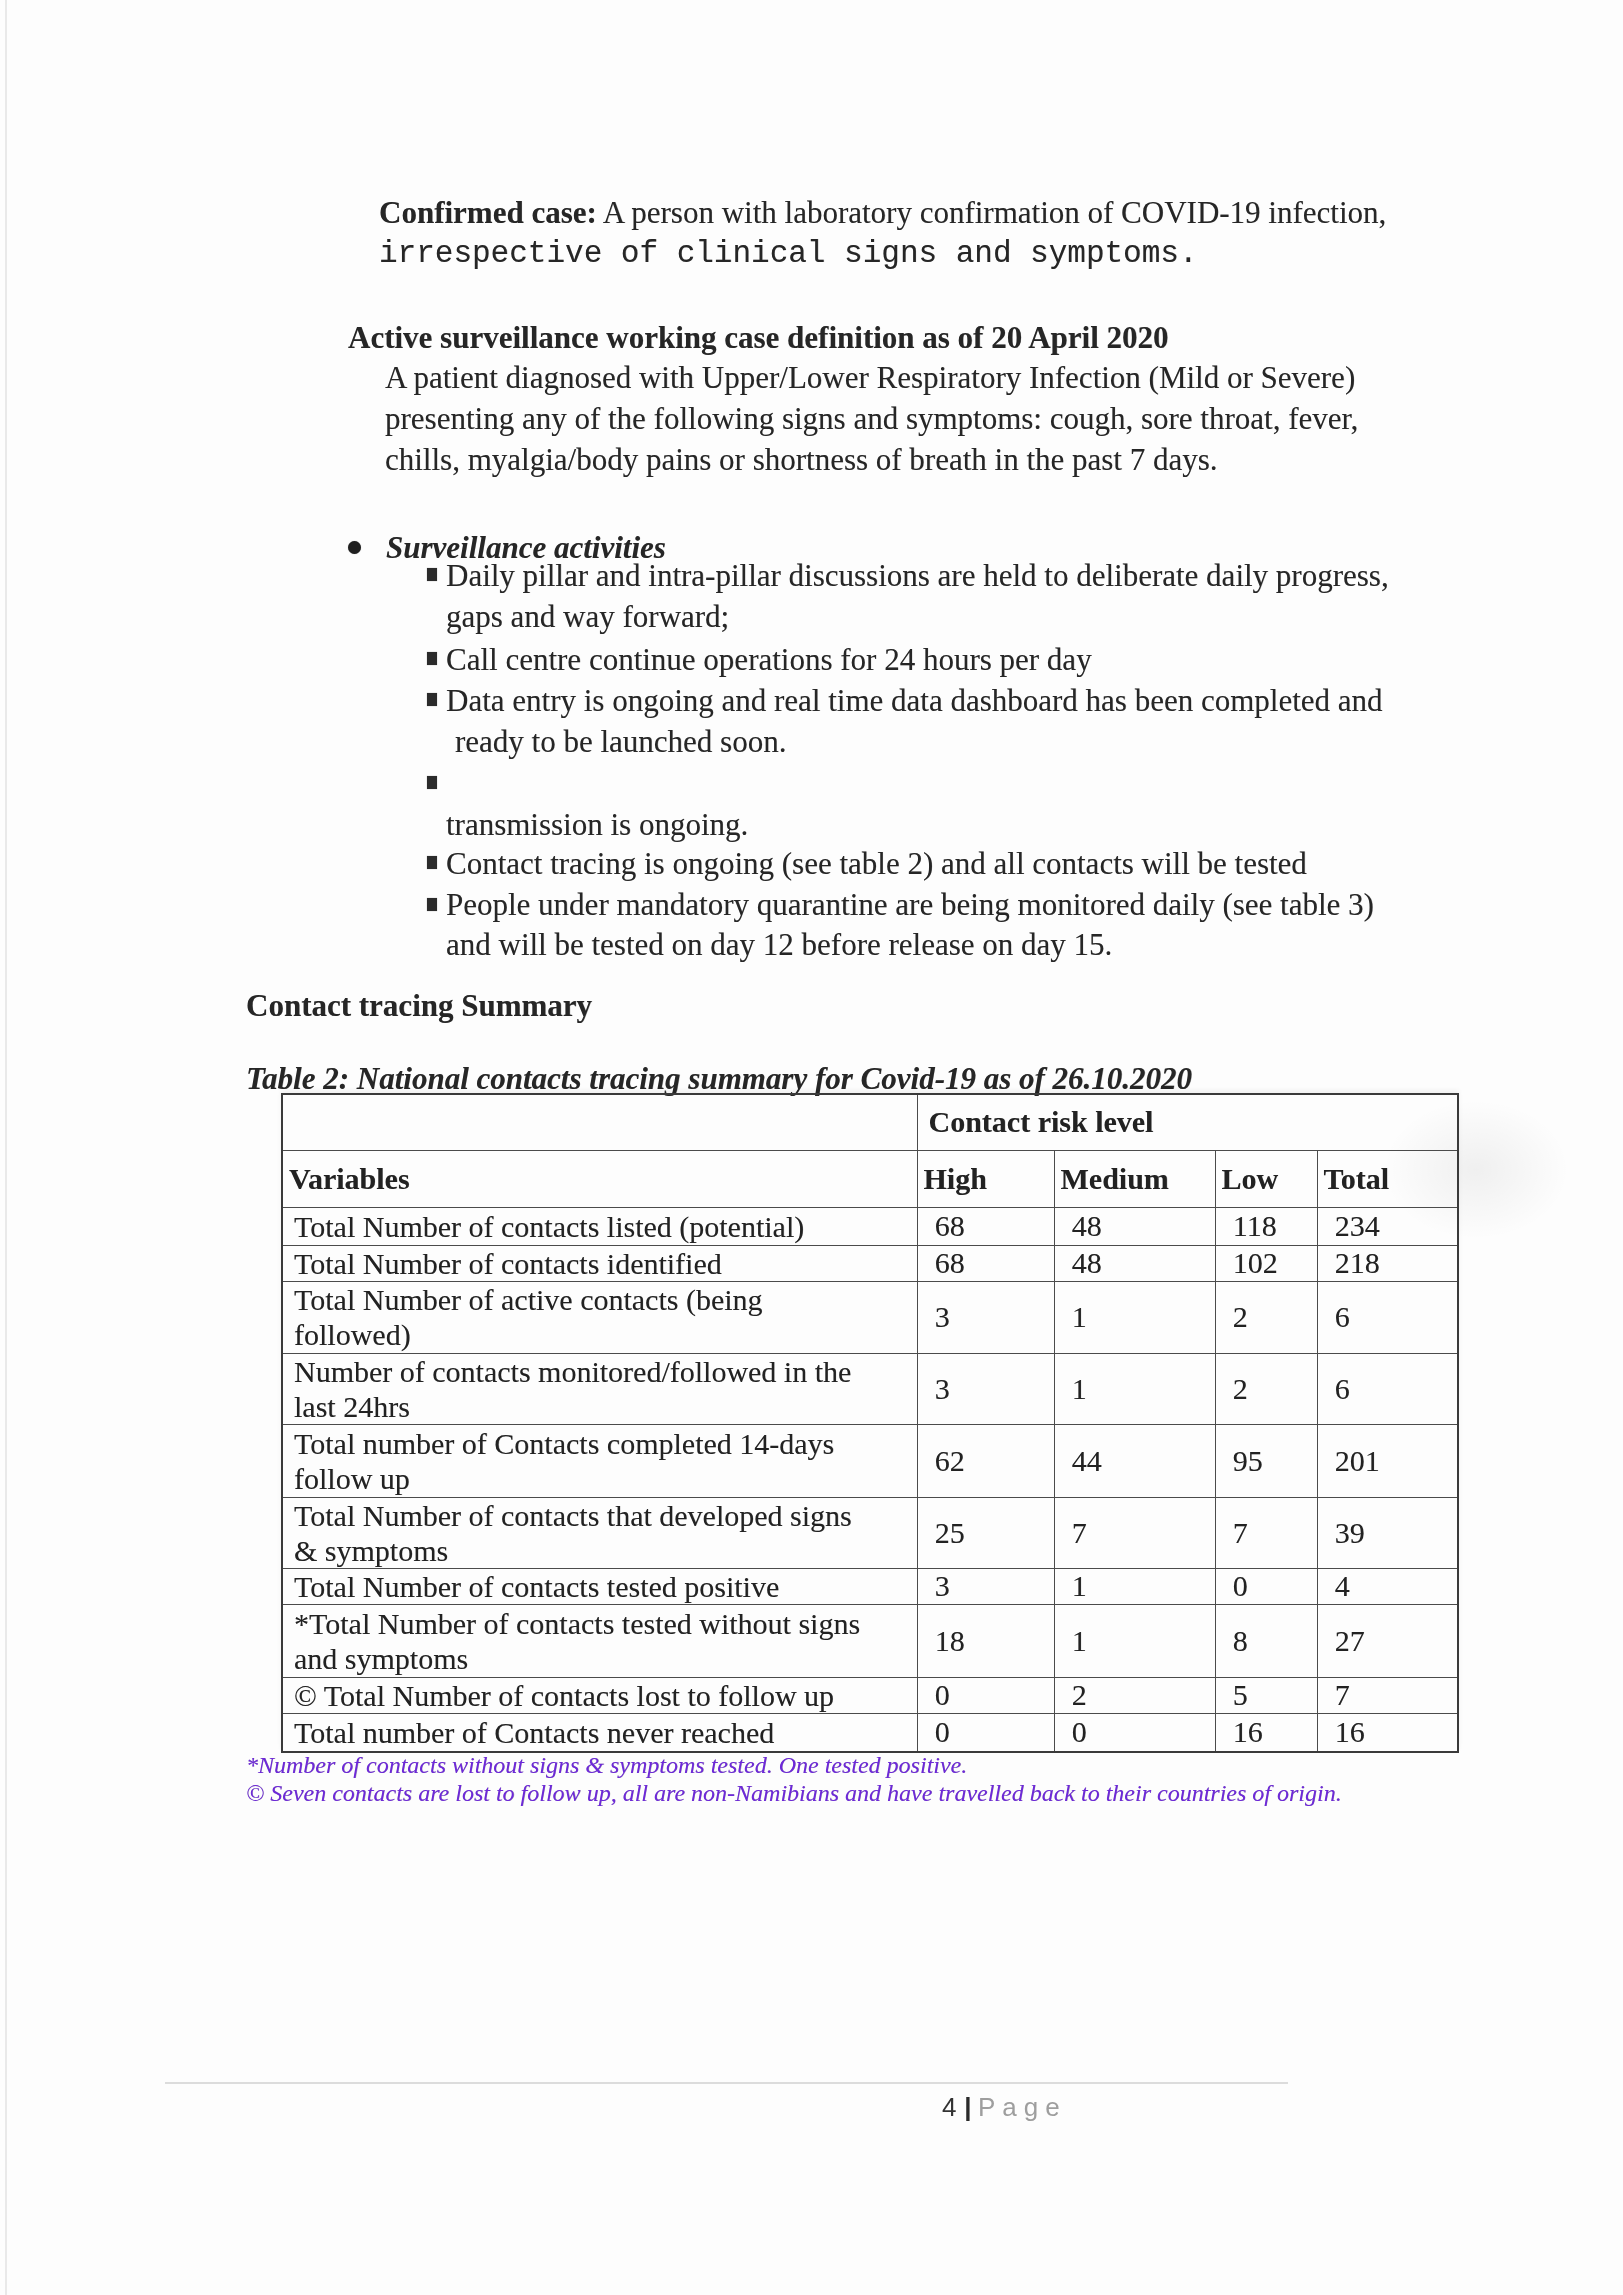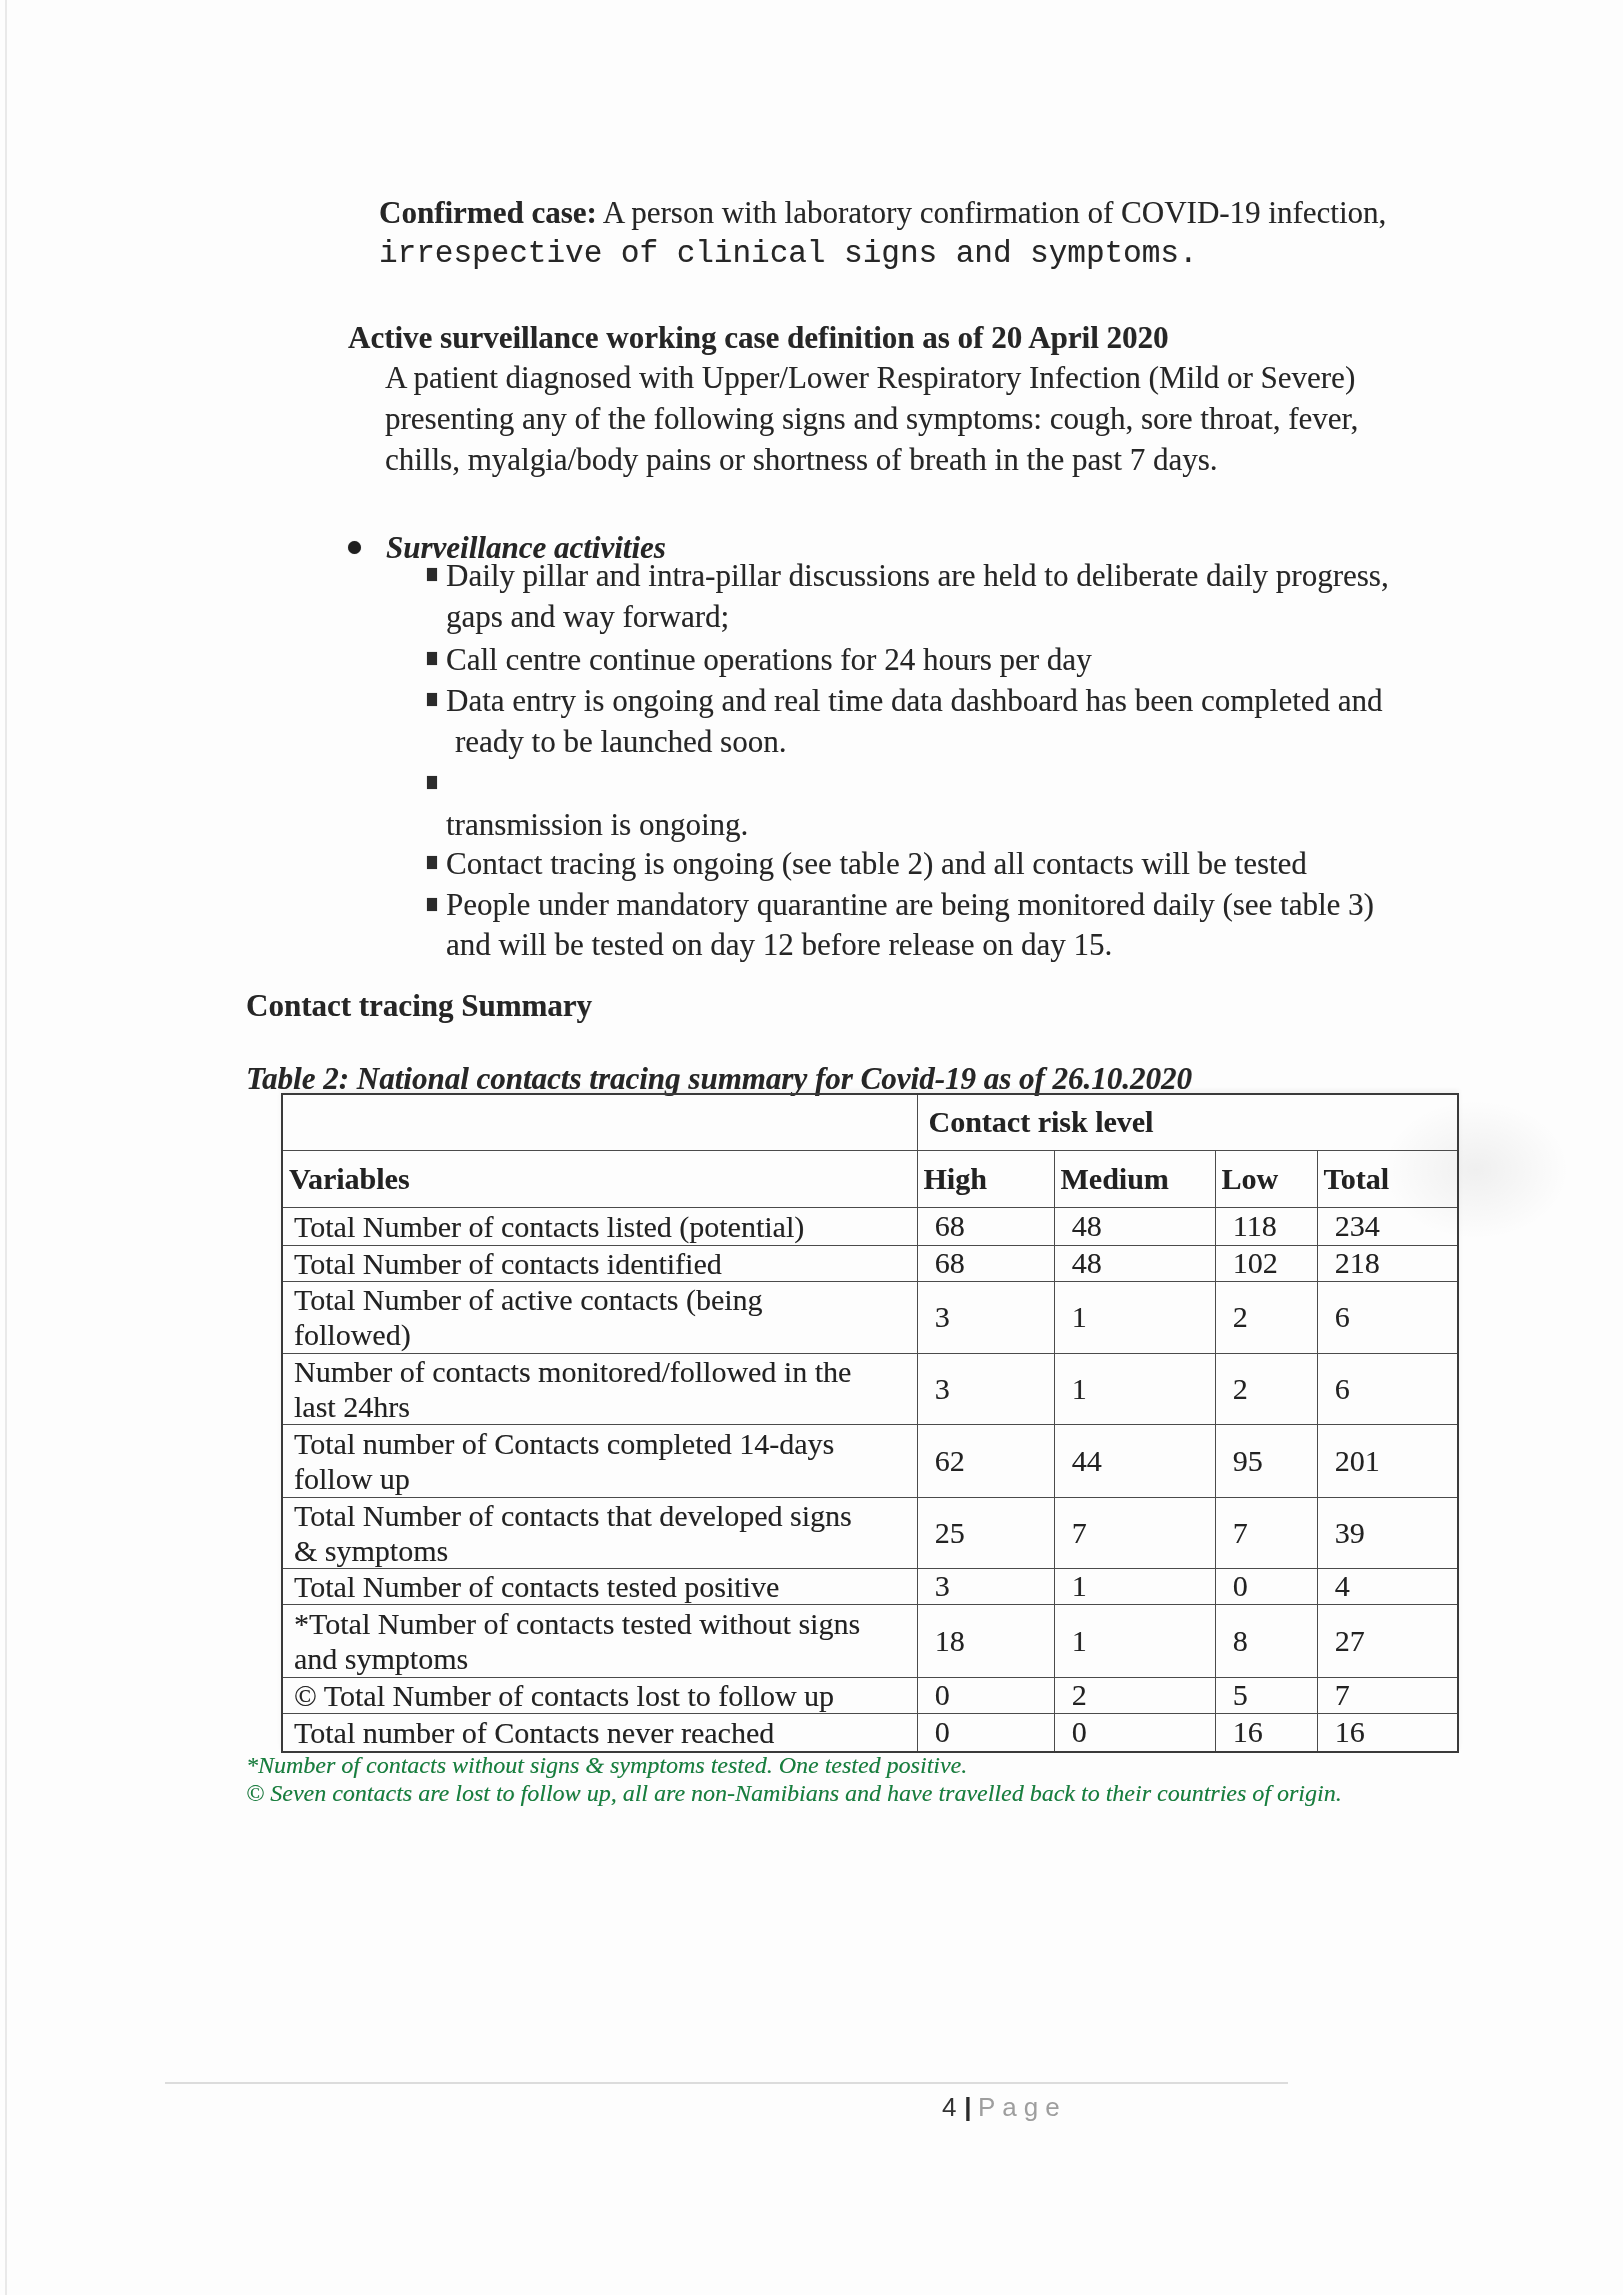--- a/index.html
+++ b/index.html
@@ -35,21 +35,21 @@
     border:1.6px solid #4b4b4b;
     vertical-align:middle;
     text-align:left;
     font-weight:normal;
     overflow:hidden;
   }
   table.ct .var-cell { padding:0 7.9px 0 11px; line-height:35px; white-space:pre-line; }
   table.ct .num-cell { padding:0 0 0 17.3px; }
   table.ct .hdr { font-weight:bold;padding-left:6px; }
   table.ct .crl-cell { font-weight:bold; padding:0 0 0 11px; vertical-align:middle; }
-  .fn { position:absolute; font-size:24px; font-style:italic; color:#15803d; white-space:pre; }
+  .fn { position:absolute; font-size:24px; font-style:italic; color:#6d28d9; white-space:pre; }
   .footer-line {
     position:absolute; left:165px; top:2082px; width:1123px; height:1.6px;
     background:#dcdcdc;
   }
   .footer {
     position:absolute; left:942px; top:2092px; width:343px;
     text-align:left;
     font-family:"Liberation Sans", sans-serif;
     font-size:26px; text-shadow:none; white-space:nowrap;
   }

